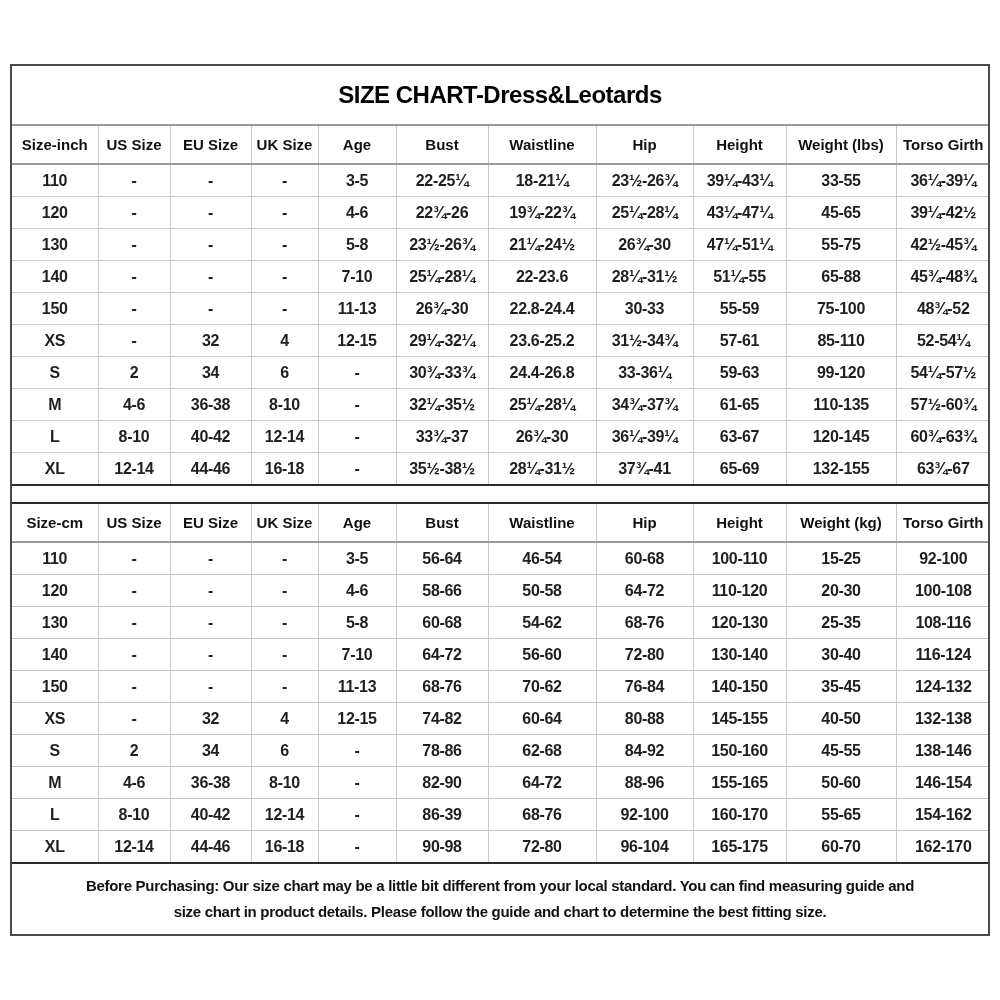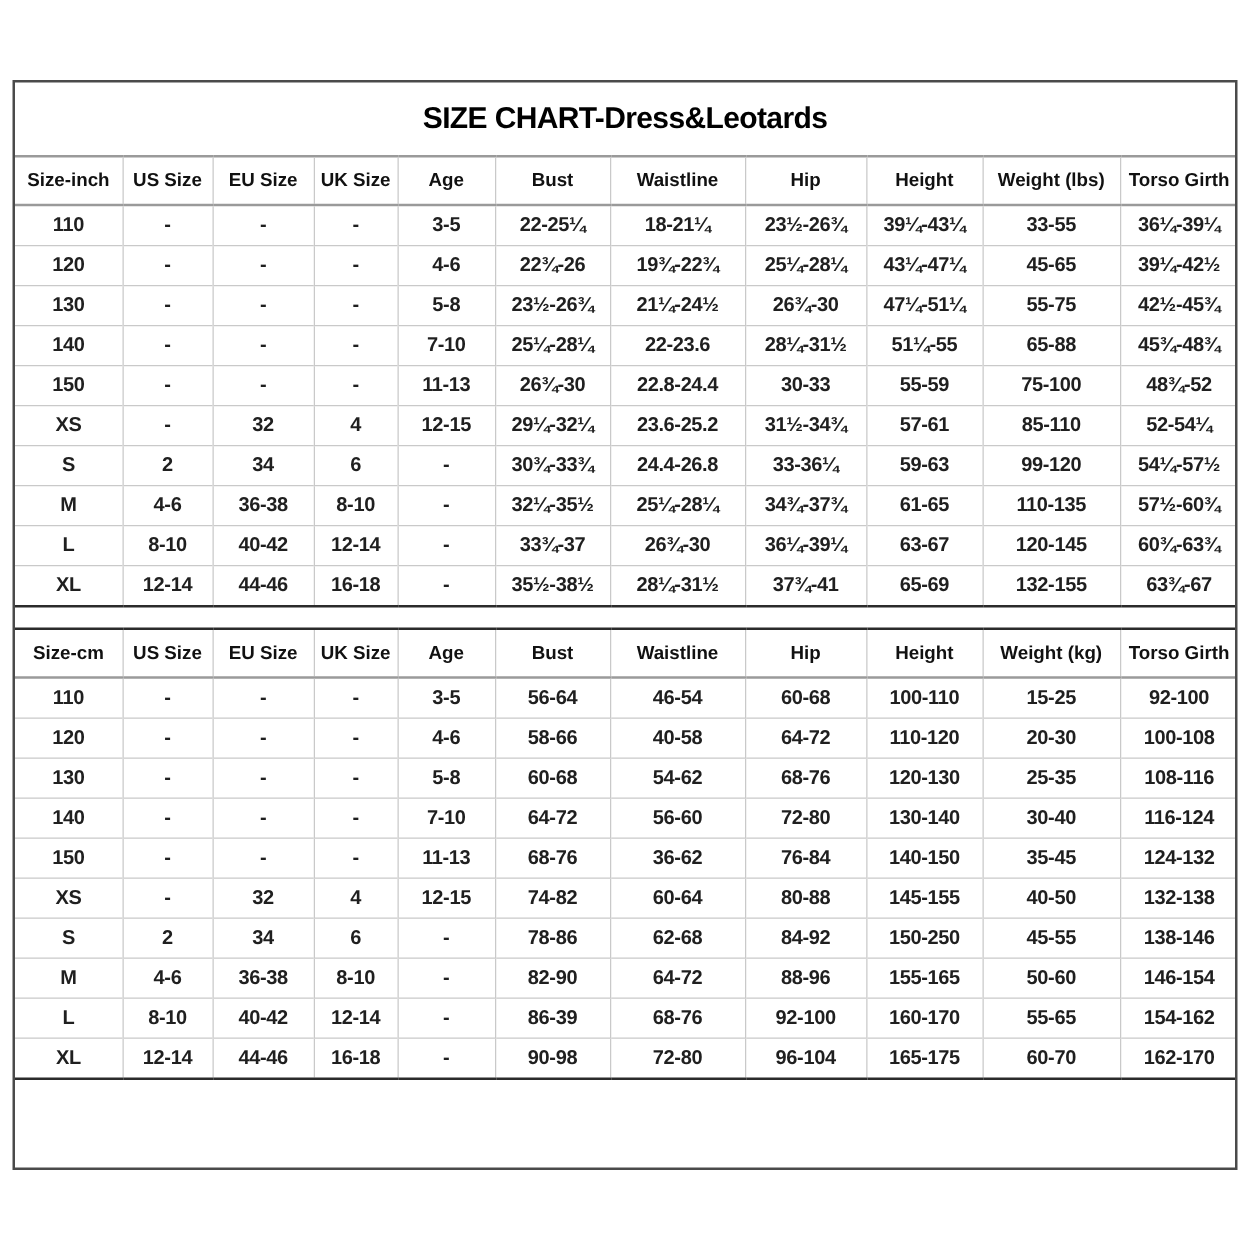--- a/index.html
+++ b/index.html
@@ -302,21 +302,21 @@
           <td>15-25</td>
           <td>92-100</td>
         </tr>
         <tr>
           <td>120</td>
           <td>-</td>
           <td>-</td>
           <td>-</td>
           <td>4-6</td>
           <td>58-66</td>
-          <td>40-58</td>
+          <td>50-58</td>
           <td>64-72</td>
           <td>110-120</td>
           <td>20-30</td>
           <td>100-108</td>
         </tr>
         <tr>
           <td>130</td>
           <td>-</td>
           <td>-</td>
           <td>-</td>
@@ -341,21 +341,21 @@
           <td>30-40</td>
           <td>116-124</td>
         </tr>
         <tr>
           <td>150</td>
           <td>-</td>
           <td>-</td>
           <td>-</td>
           <td>11-13</td>
           <td>68-76</td>
-          <td>36-62</td>
+          <td>70-62</td>
           <td>76-84</td>
           <td>140-150</td>
           <td>35-45</td>
           <td>124-132</td>
         </tr>
         <tr>
           <td>XS</td>
           <td>-</td>
           <td>32</td>
           <td>4</td>
@@ -369,21 +369,21 @@
         </tr>
         <tr>
           <td>S</td>
           <td>2</td>
           <td>34</td>
           <td>6</td>
           <td>-</td>
           <td>78-86</td>
           <td>62-68</td>
           <td>84-92</td>
-          <td>150-250</td>
+          <td>150-160</td>
           <td>45-55</td>
           <td>138-146</td>
         </tr>
         <tr>
           <td>M</td>
           <td>4-6</td>
           <td>36-38</td>
           <td>8-10</td>
           <td>-</td>
           <td>82-90</td>
@@ -416,15 +416,17 @@
           <td>72-80</td>
           <td>96-104</td>
           <td>165-175</td>
           <td>60-70</td>
           <td>162-170</td>
         </tr>
       </tbody>
   </table>
 
   <div class="footer-note">
+    <div>Before Purchasing: Our size chart may be a little bit different from your local standard. You can find measuring guide and</div>
+    <div>size chart in product details. Please follow the guide and chart to determine the best fitting size.</div>
   </div>
 
 </div>
 
 </body></html>

